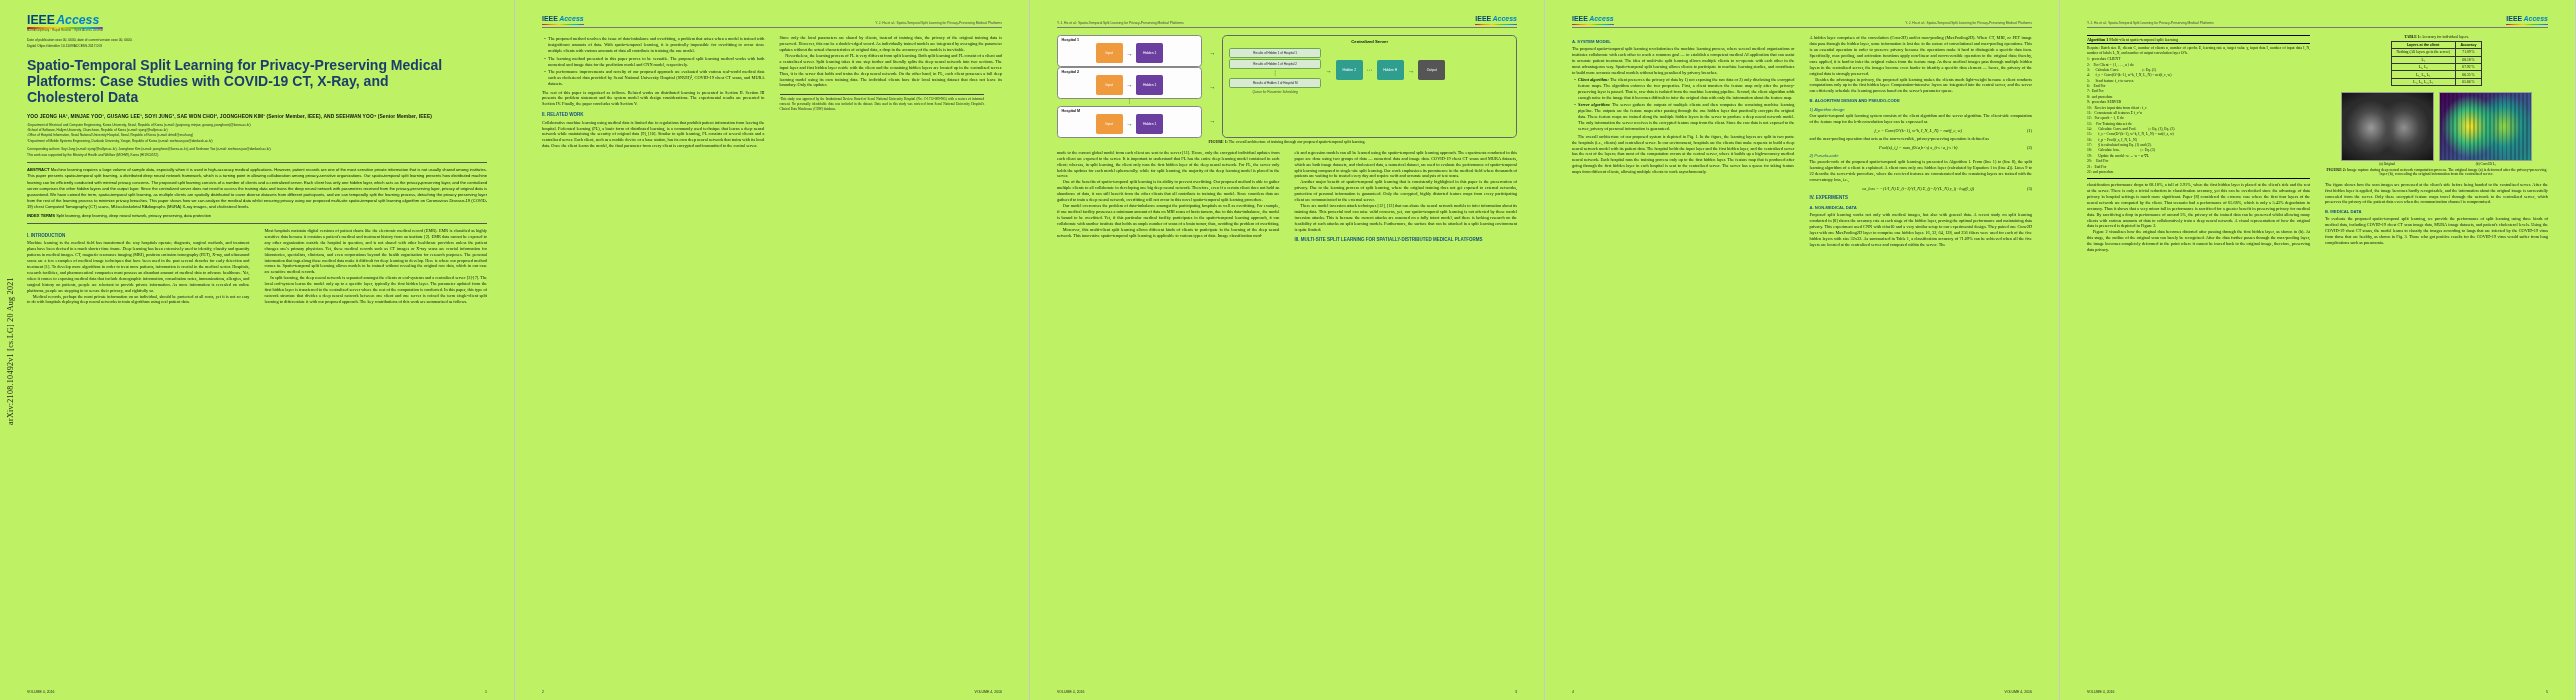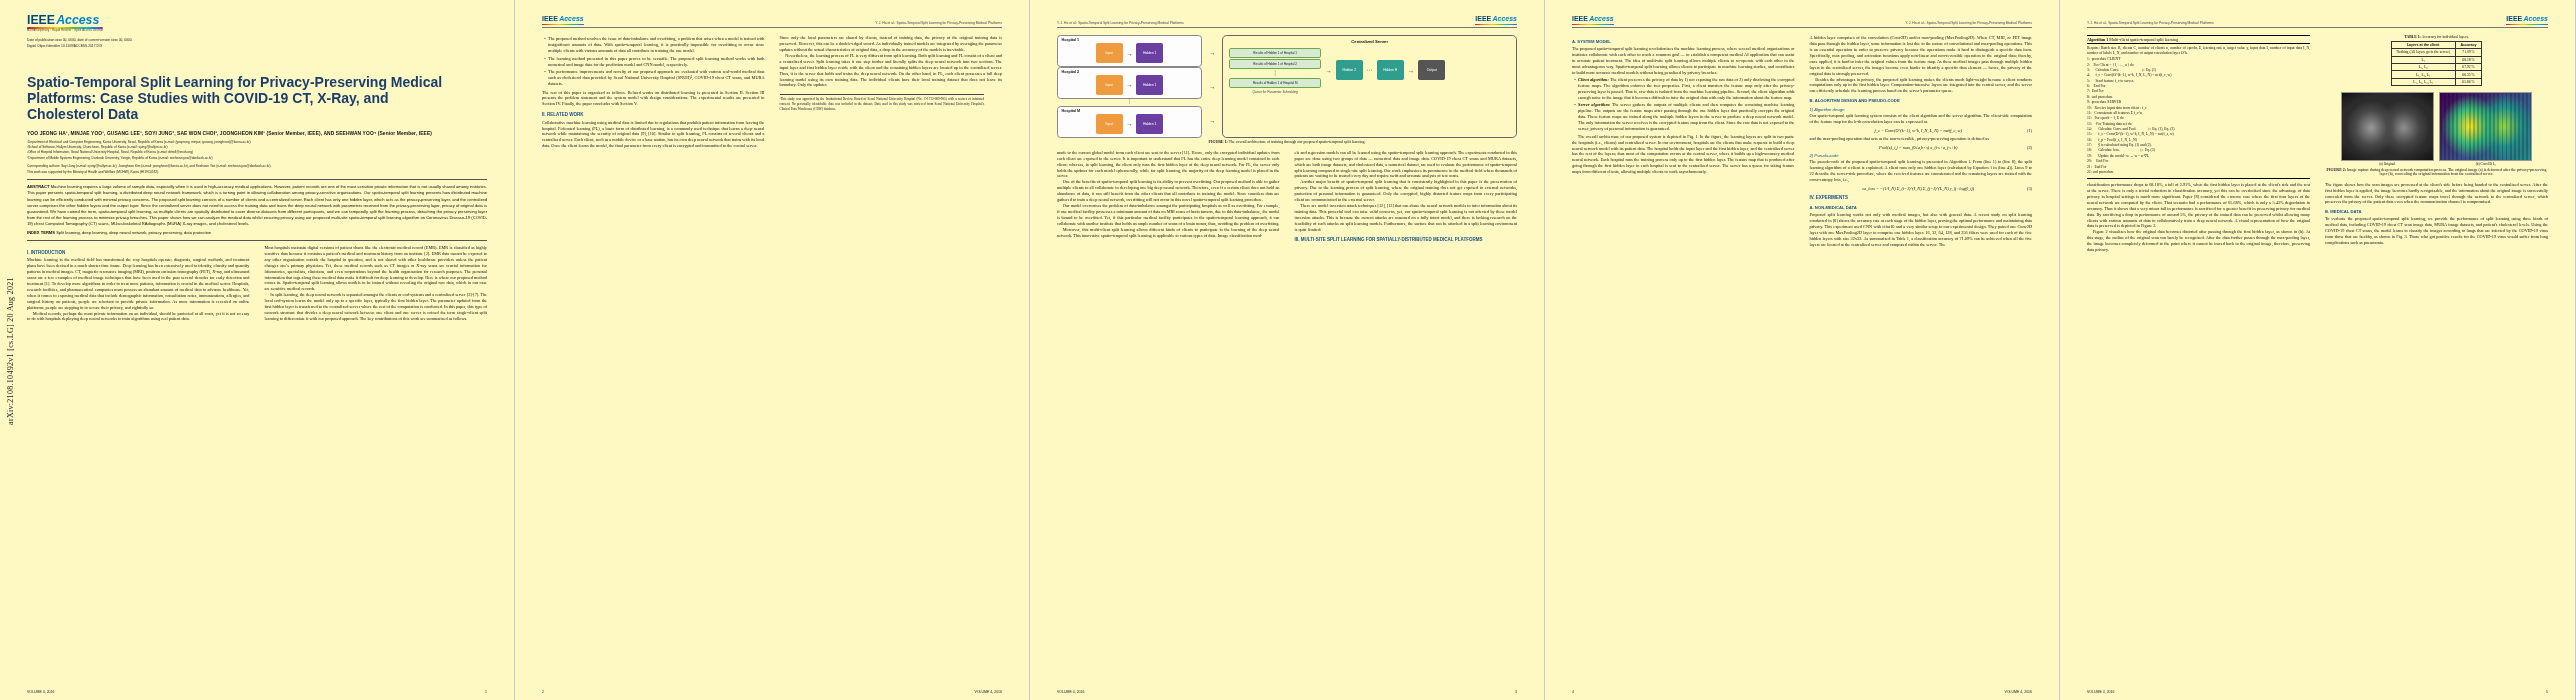--- a/index.html
+++ b/index.html
@@ -1,37 +1,37 @@
 <!DOCTYPE html>
 <html style="font-size:9.3px"><head>
 <meta charset="utf-8">
 <style>
   *{box-sizing:border-box;margin:0;padding:0}
   html,body{background:#c9c9c9}
   body{width:2576px;height:701px;font-family:"Liberation Serif",serif;color:#111}
   .spread{display:flex;width:2576px;height:701px}
-  .page{position:relative;width:515px;height:701px;background:#fef9c3;overflow:hidden;
+  .page{position:relative;width:515px;height:701px;background:#bef264;overflow:hidden;
         padding:14px 27px 17.5px;border-right:1.2px solid #c9c9c9}
   .page:last-child{border-right:none}
   .content{height:659px;overflow:hidden;position:relative}
 
   
   .logo{display:inline-block;line-height:1}
   .logo-ieee{font-family:"Liberation Sans",sans-serif;font-weight:700;color:#00477e}
   .logo-access{font-family:"Liberation Sans",sans-serif;font-weight:700;font-style:italic;color:#0083ca;margin-left:1.2px}
   .swoosh{height:1.2px;background:linear-gradient(90deg,#c8102e,#ff8200,#ffd100,#78be20,#00b5e2,#753bbd);border-radius:1.2px;margin-top:1.2px}
   .logo.lg .logo-ieee,.logo.lg .logo-access{font-size:12.3px}
   .logo.sm .logo-ieee,.logo.sm .logo-access{font-size:7px}
   .logo.sm .swoosh{height:0.9px;margin-top:0.6px}
   .tagline{font-family:"Liberation Sans",sans-serif;font-size:2.7px;letter-spacing:0.2px;color:#333;margin-top:1.2px}
 
   
   .pubinfo{font-family:"Liberation Sans",sans-serif;font-size:3.3px;color:#222;margin-top:4.7px;line-height:1.6}
   .doi{margin-top:1.2px}
-  .title{font-family:"Liberation Sans",sans-serif;font-size:14px;line-height:1.15;color:#1c3e6e;font-weight:700;margin:25px 0 7px;width:93%}
+  .title{font-family:"Liberation Sans",sans-serif;font-size:14px;line-height:1.15;color:#1c3e6e;font-weight:700;margin:8px 0 7px;width:93%}
   .authors{font-family:"Liberation Sans",sans-serif;font-size:4.9px;font-weight:700;letter-spacing:0.1px;margin:0 0 3.5px;line-height:1.45}
   .affs{font-family:"Liberation Sans",sans-serif;font-size:3.2px;line-height:1.6;color:#222;margin-bottom:2.9px}
   .small-note{font-family:"Liberation Sans",sans-serif;font-size:3.2px;line-height:1.55;color:#222;margin-bottom:1.8px}
   .rule{border:none;border-top:0.5px solid #555;margin:4.1px 0}
   .abstract{font-family:"Liberation Sans",sans-serif;font-size:4.1px;line-height:1.48;text-align:justify;margin:2.9px 0}
   .abs-label{font-weight:700}
   .arxiv{position:absolute;left:5.8px;top:50%;transform:translateY(-50%) rotate(180deg);
          writing-mode:vertical-rl;font-size:8px;color:#222;letter-spacing:0.3px;font-family:"Liberation Serif",serif}
 
   

